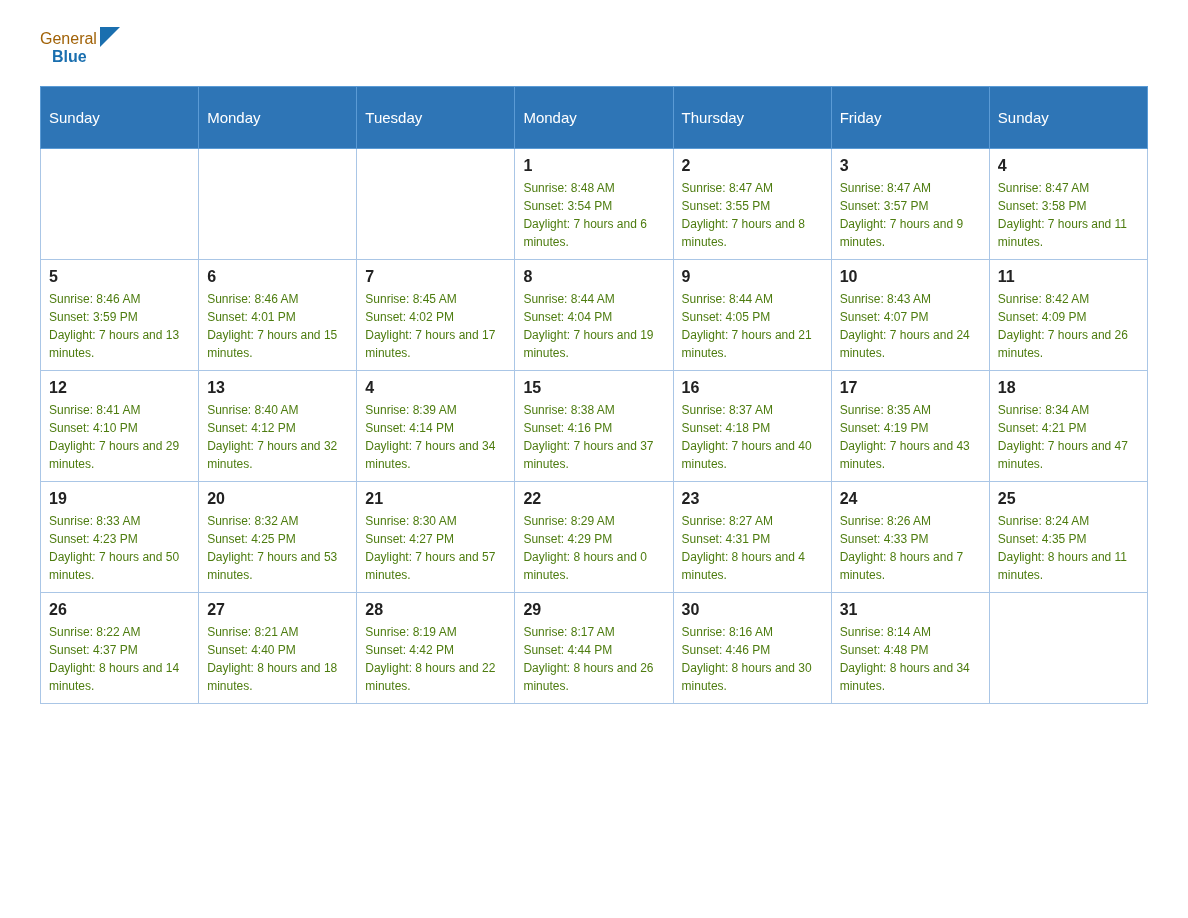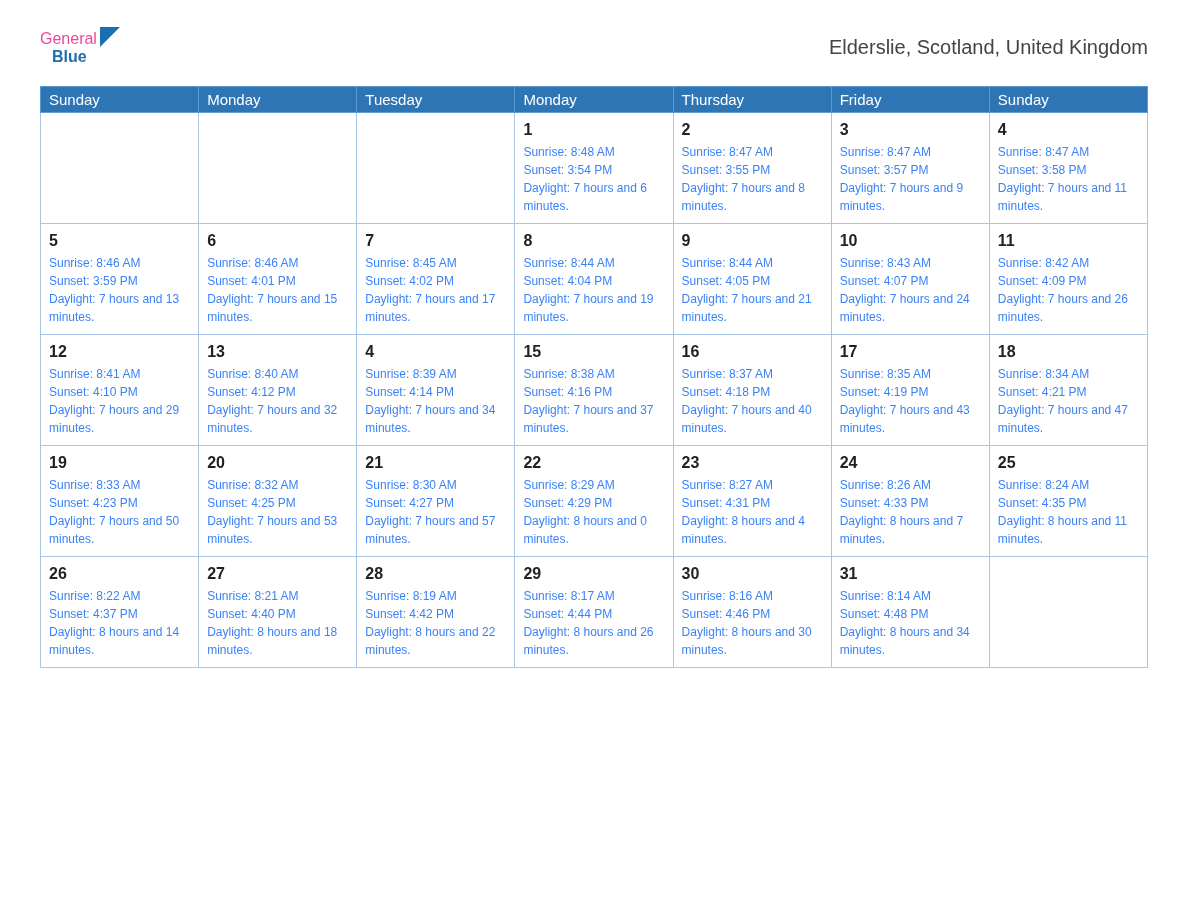--- a/index.html
+++ b/index.html
@@ -13,21 +13,21 @@
     .header {
       display: flex;
       justify-content: space-between;
       align-items: flex-start;
       margin-bottom: 20px;
     }
     .logo {
       display: flex;
       flex-direction: column;
     }
-    .logo-general { color: #ec4899; }
+    .logo-general { color: #a16207; }
     .logo-blue { color: #1a6faf; font-weight: bold; margin-left: 12px; }
     .logo-triangle {
       width: 0;
       height: 0;
       border-left: 10px solid #1a6faf;
       border-top: 10px solid #1a6faf;
       border-right: 10px solid transparent;
       border-bottom: 10px solid transparent;
       margin-left: 3px;
       margin-top: -5px;
@@ -47,21 +47,21 @@
       margin-top: 6px;
     }
     .calendar {
       width: 100%;
       border-collapse: collapse;
       border: 1px solid #5b9bd5;
     }
     .calendar th {
       background-color: #2e75b6;
       color: #fff;
-      padding: 4px 8px;
+      padding: 22px 8px;
       font-size: 15px;
       font-weight: normal;
       text-align: left;
       border: 1px solid #5b9bd5;
     }
     .calendar td {
       vertical-align: top;
       padding: 8px;
       border: 1px solid #aac6e6;
       width: calc(100% / 7);
@@ -71,21 +71,21 @@
     }
     .day-number {
       font-size: 16px;
       font-weight: bold;
       color: #222;
       display: block;
       margin-bottom: 4px;
     }
     .day-info {
       font-size: 12px;
-      color: #3b82f6;
+      color: #4d7c0f;
       line-height: 1.5;
     }
     .empty-cell {
       background: #fff;
     }
     tr td {
       border-top: 2px solid #2e75b6;
     }
     .logo-row {
       display: flex;
@@ -97,21 +97,20 @@
 
 <div class="header">
   <div class="logo">
     <div class="logo-row">
       <span class="logo-general">General</span>
       <div class="logo-triangle"></div>
     </div>
     <span class="logo-blue">Blue</span>
   </div>
   <div class="title-block">
-    <div class="location">Elderslie, Scotland, United Kingdom</div>
   </div>
 </div>
 
 <table class="calendar">
   <thead>
     <tr>
     <th>Sunday</th>
         <th>Monday</th>
         <th>Tuesday</th>
         <th>Monday</th>

